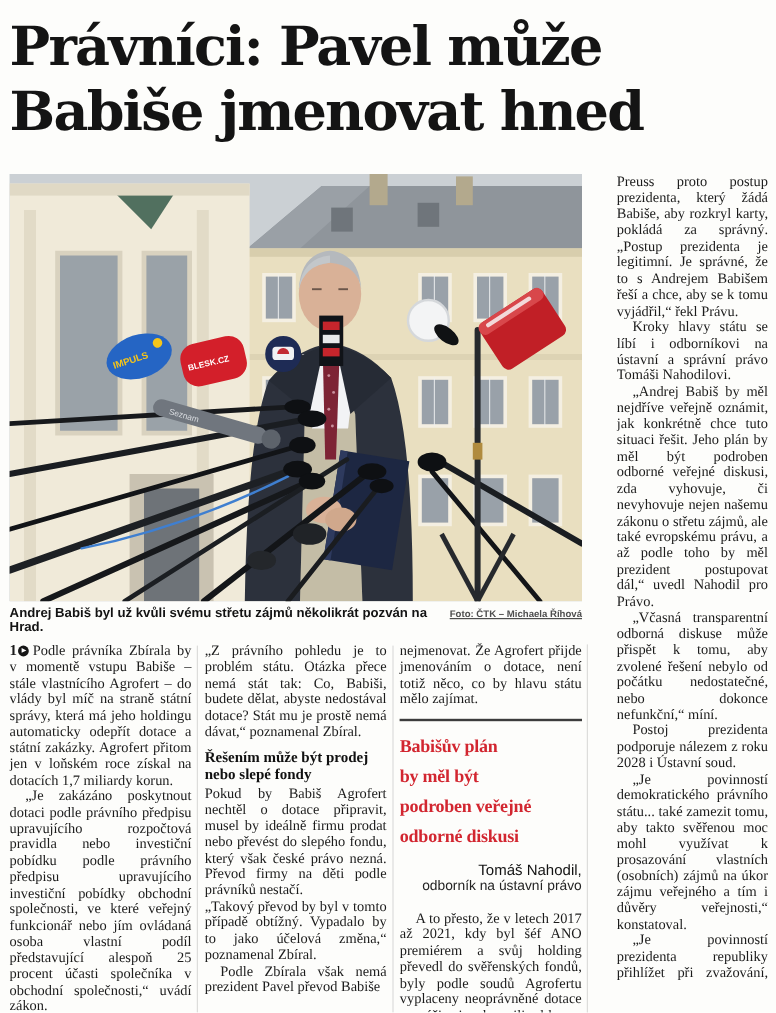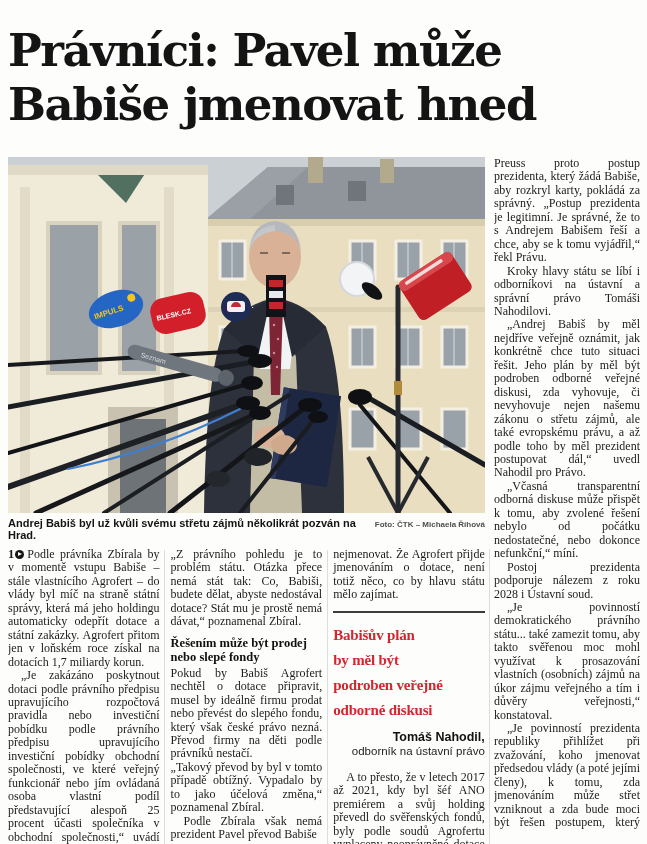--- a/index.html
+++ b/index.html
@@ -1,42 +1,42 @@
 <!DOCTYPE html>
 <html lang="cs"><head>
 <meta charset="utf-8">
 <style>
   html,body { margin:0; padding:0; background:#ffffff; }
   .page {
     position:relative; width:647px; height:844px; box-sizing:border-box;
-    background:#fdfdfb; padding:24px 7px 0 8px; overflow:hidden;
+    background:#fdfdfb; padding:12px 7px 0 8px; overflow:hidden;
     font-family:"Liberation Serif", serif; color:#1b1b1b;
   }
   
   .headline {
     font-family:"DejaVu Serif", serif; font-weight:700;
     font-size:45px; line-height:54px; letter-spacing:-1.5px; color:#141414;
     margin-bottom:25px; white-space:nowrap;
   }
   
   .content { display:flex; gap:9px; position:relative; }
   .main { width:477px; }
   .photo-wrap { width:477px; height:356px; background:#cdd2d6; }
   .photo-wrap svg { display:block; }
   .caption-row {
     display:flex; justify-content:space-between; align-items:baseline;
     margin-top:4px; font-family:"Liberation Sans", sans-serif;
   }
   .caption { font-weight:700; font-size:11px; color:#131313; }
-  .credit { font-weight:700; font-size:8px; color:#4e4e4e; white-space:nowrap; margin-left:10px; }
+  .credit { font-weight:700; font-size:8px; color:#4e4e4e; white-space:nowrap; margin-left:10px;text-decoration:underline; }
   
   .cols { display:flex; gap:11px; margin-top:7px; height:308px; overflow:hidden; position:relative; }
   .col { width:151.6px; }
   .vdiv { position:absolute; top:2px; bottom:0; width:1px; background:#dddddb; }
-  .side { width:152px; height:672px; overflow:hidden; }
+  .side { width:152px; height:672px; overflow:hidden;margin-left:20px; }
   .side-div { position:absolute; left:481px; top:392px; bottom:0; width:1px; background:#dddddb; }
   
   .bodytext p {
     margin:0; text-indent:13px; text-align:justify; hyphens:auto;
     font-size:12px; line-height:13.45px; color:#1b1b1b;
   }
   .bodytext p.first { text-indent:0; }
   .marker-num { font-weight:700; font-size:12.5px; }
   .cont-icon {
     display:inline-block; width:9px; height:9px; background:#161616;
@@ -47,21 +47,21 @@
     border-left:4px solid #fff; border-top:2.4px solid transparent; border-bottom:2.4px solid transparent;
   }
   .subhead { font-weight:700; font-size:12.5px; line-height:14px; margin:7px 0 3px; color:#101010; }
   .rule { border:0; border-top:2px solid #3c3c3c; margin:9px 0 10px; }
   .quote-heading { margin:0 0 7px; }
   .quote-line {
     font-family:"Liberation Serif", serif; font-weight:700; font-size:15px;
     line-height:25px; letter-spacing:-0.2px; white-space:nowrap;
   }
   .byline { text-align:right; font-family:"Liberation Sans", sans-serif; margin:2px 0 14px; }
-  .byline-name { font-weight:700; font-size:12.5px; color:#121212; }
+  .byline-name { font-weight:400; font-size:12.5px; color:#121212; }
   .byline-role { font-size:11.5px; color:#242424; margin-top:1px; }
 </style>
 </head>
 <body>
 
 <div class="page">
 
   <div class="headline">
     <div>Právníci: Pavel může</div>
     <div>Babiše jmenovat hned</div>

